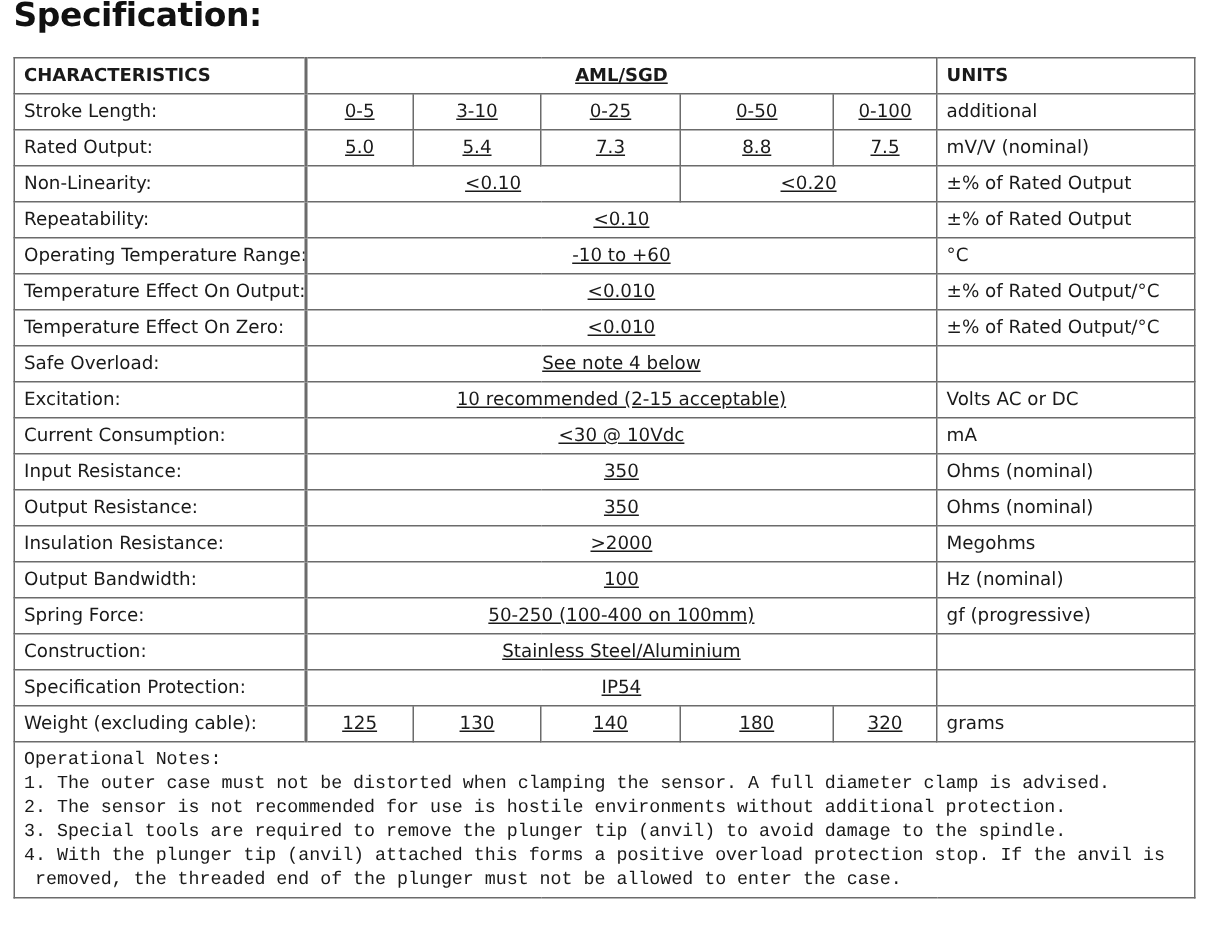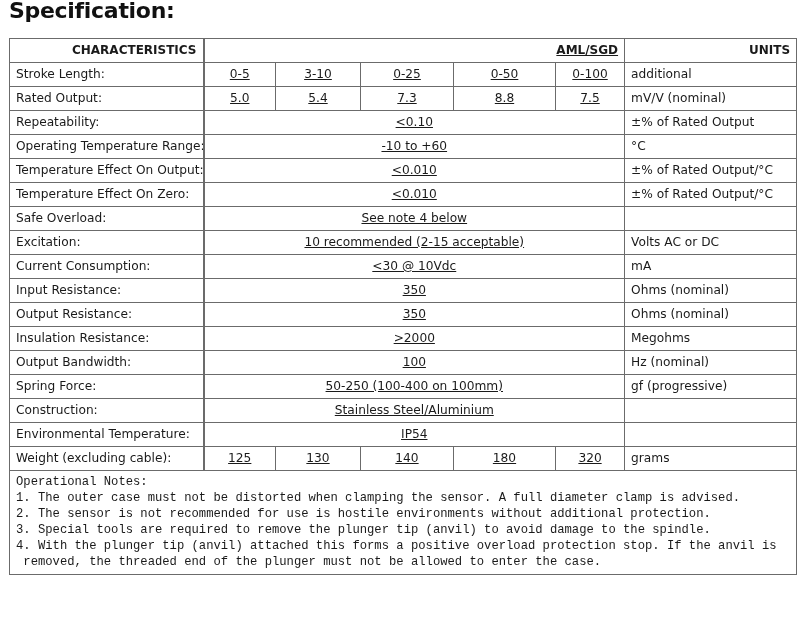--- a/index.html
+++ b/index.html
@@ -2,21 +2,21 @@
 <html><head>
 <meta charset="utf-8">
 <style>
   html, body { margin:0; padding:0; background:#ffffff; }
   body { width:803px; height:624px; position:relative; overflow:hidden; font-family:"DejaVu Sans", sans-serif; color:#1a1a1a; }
   .title { position:absolute; left:9px; top:-2px; font-family:"DejaVu Sans", sans-serif; font-weight:bold; font-size:22px; letter-spacing:-0.3px; color:#111; }
   table.spec { position:absolute; left:9px; top:38px; width:787px; border-collapse:collapse; table-layout:fixed; font-size:12.2px; }
   table.spec td { border:1px solid #6b6b6b; height:23px; padding:0 6px; white-space:nowrap; overflow:hidden; line-height:23px; }
   table.spec td.lbl { border-right:2px solid #6b6b6b; }
   table.spec td.val { text-align:center;text-decoration:underline; }
-  table.spec tr.hdr td { font-weight:bold; font-size:12px;text-align:right; }
+  table.spec tr.hdr td { font-weight:bold; font-size:12px; }
   table.spec td.notes { height:auto; line-height:16px; padding:3px 6px 4px 6px; white-space:normal; font-size:12.2px; }
   .note-line { display:block;font-family:Liberation Mono, monospace; }
 </style>
 </head>
 <body>
 
 <div class="title">Specification:</div>
 
 <table class="spec">
   <colgroup>
@@ -44,20 +44,26 @@
     <td>additional</td>
   </tr>
   <tr>
     <td class="lbl">Rated Output:</td>
     <td class="val">5.0</td>
     <td class="val">5.4</td>
     <td class="val">7.3</td>
     <td class="val">8.8</td>
     <td class="val">7.5</td>
     <td>mV/V (nominal)</td>
+  </tr>
+  <tr>
+    <td class="lbl">Non-Linearity:</td>
+    <td class="val" colspan="3">&lt;0.10</td>
+    <td class="val" colspan="2">&lt;0.20</td>
+    <td>±% of Rated Output</td>
   </tr>
   <tr>
     <td class="lbl">Repeatability:</td>
     <td class="val" colspan="5">&lt;0.10</td>
     <td>±% of Rated Output</td>
   </tr>
   <tr>
     <td class="lbl">Operating Temperature Range:</td>
     <td class="val" colspan="5">-10 to +60</td>
     <td>°C</td>
@@ -111,21 +117,21 @@
     <td class="lbl">Spring Force:</td>
     <td class="val" colspan="5">50-250 (100-400 on 100mm)</td>
     <td>gf (progressive)</td>
   </tr>
   <tr>
     <td class="lbl">Construction:</td>
     <td class="val" colspan="5">Stainless Steel/Aluminium</td>
     <td></td>
   </tr>
   <tr>
-    <td class="lbl">Environmental Temperature:</td>
+    <td class="lbl">Specification Protection:</td>
     <td class="val" colspan="5">IP54</td>
     <td></td>
   </tr>
   <tr>
     <td class="lbl">Weight (excluding cable):</td>
     <td class="val">125</td>
     <td class="val">130</td>
     <td class="val">140</td>
     <td class="val">180</td>
     <td class="val">320</td>

